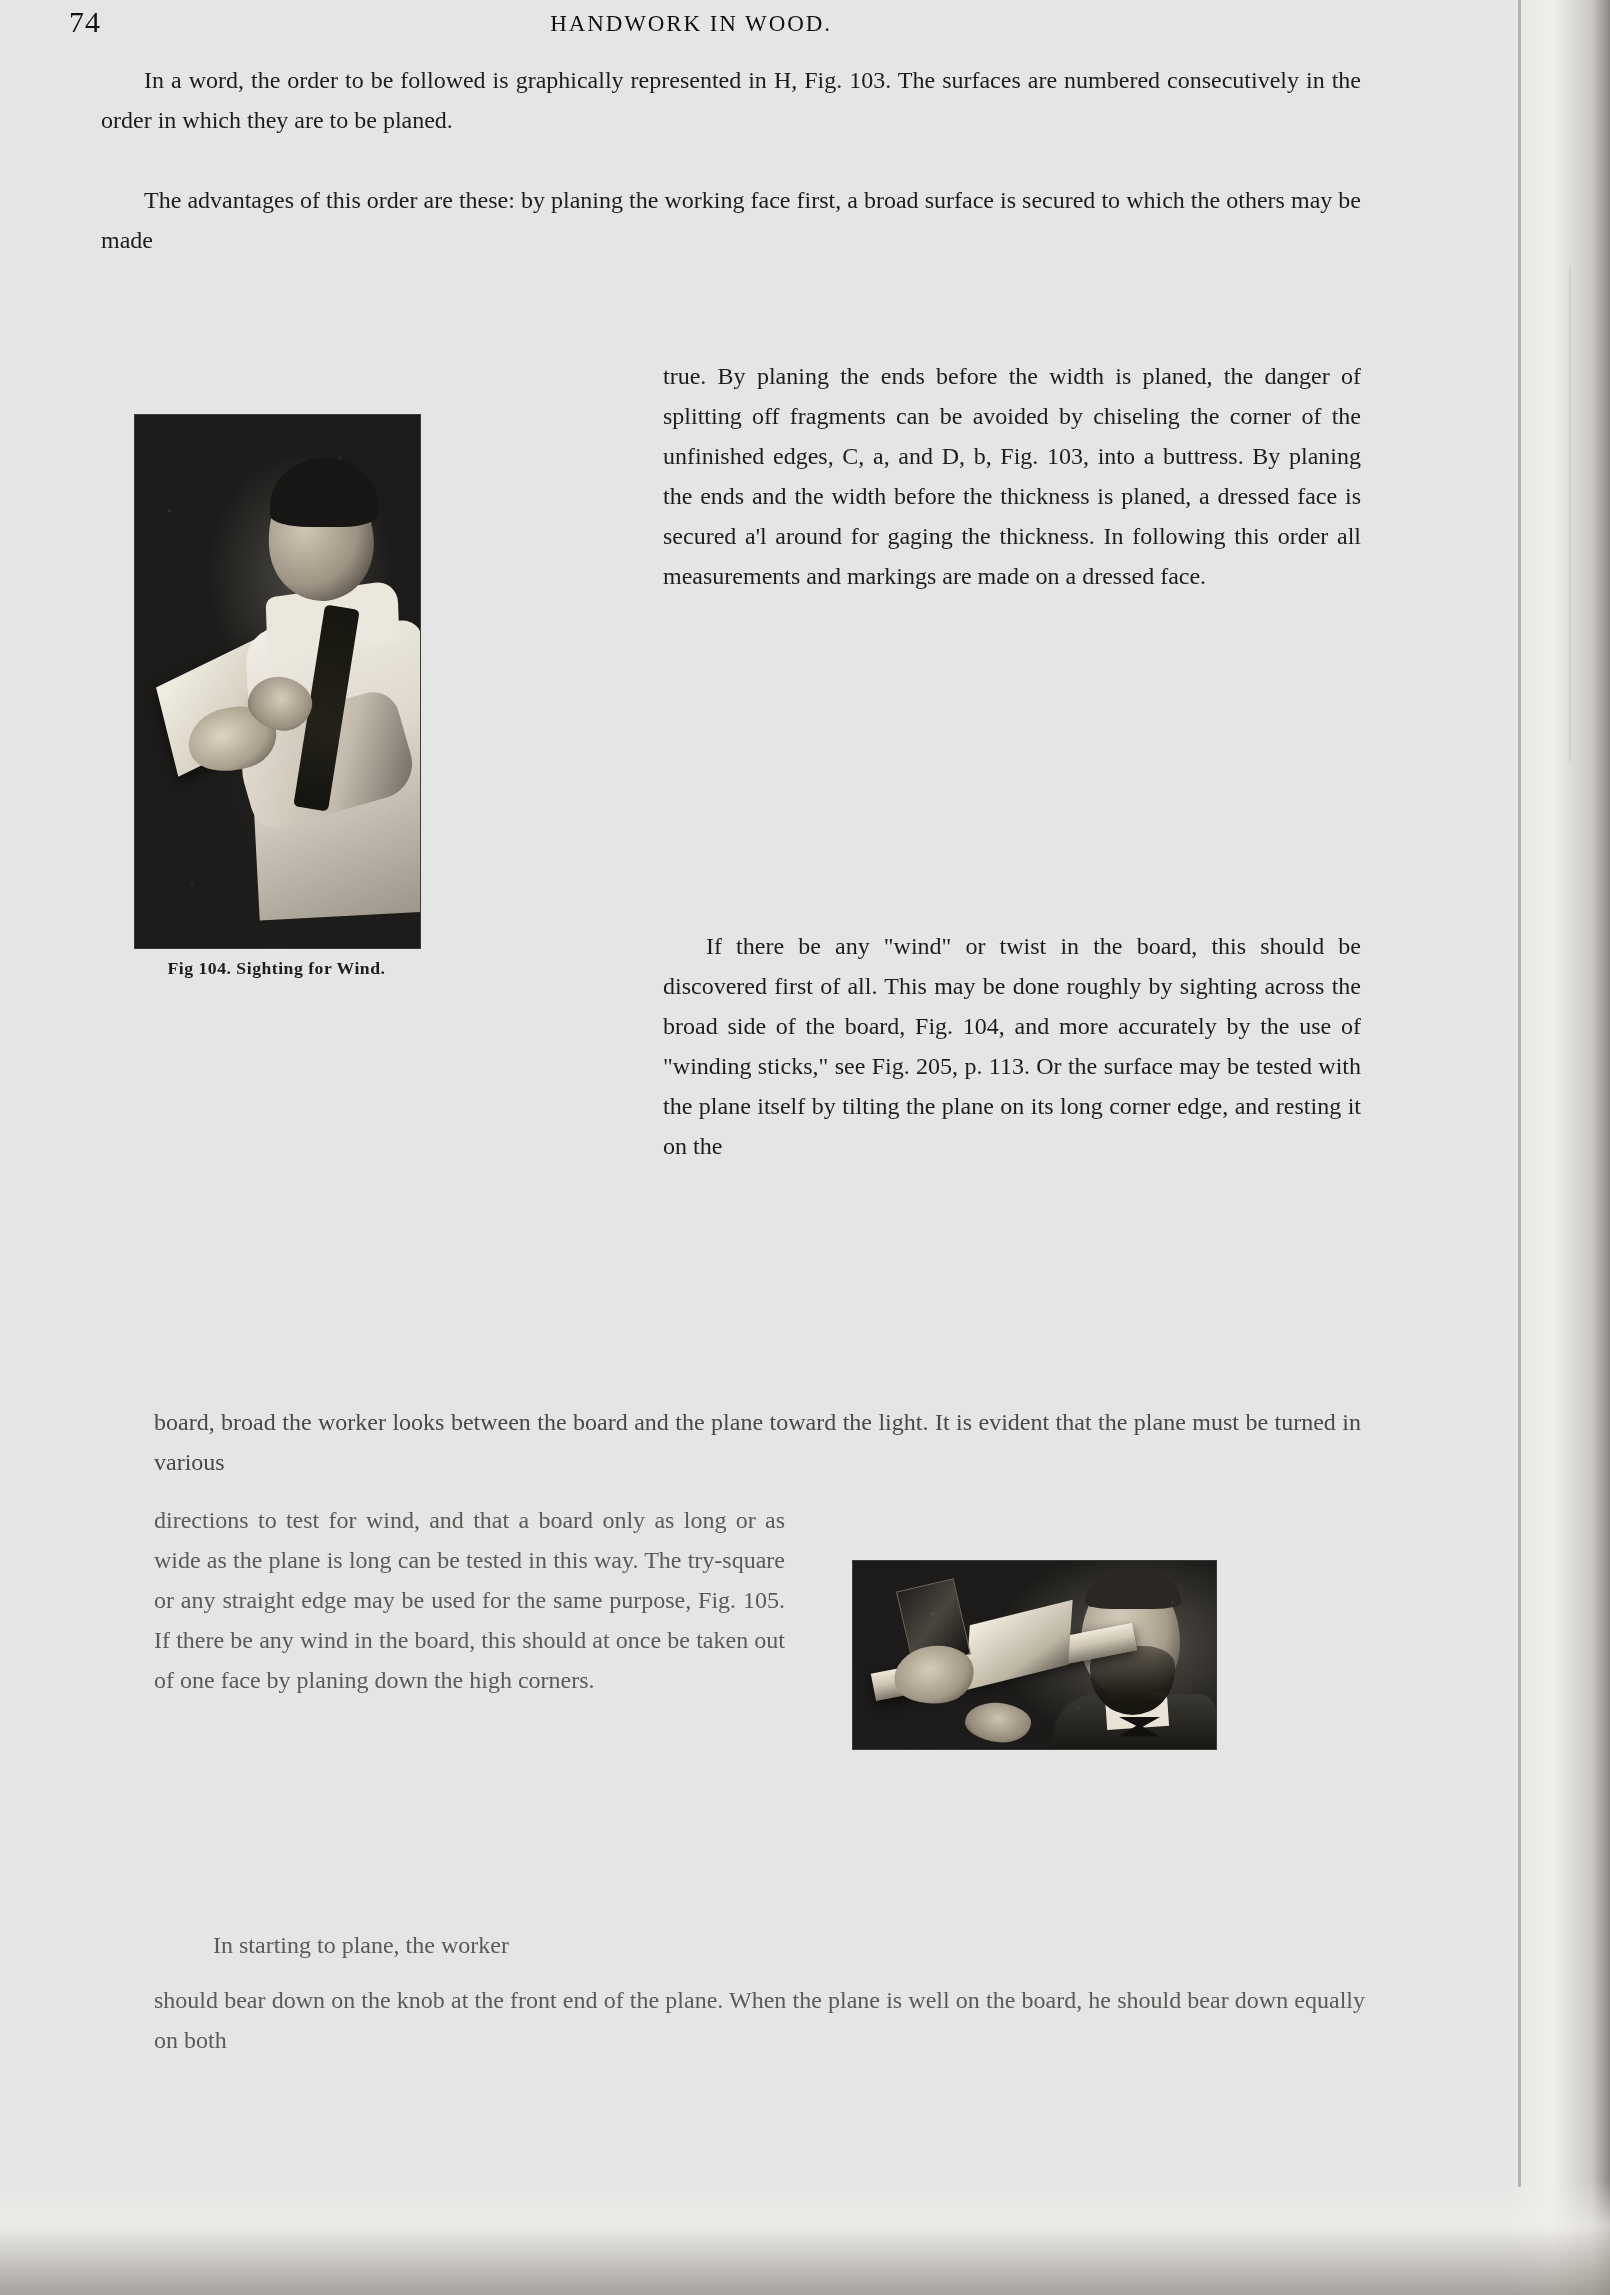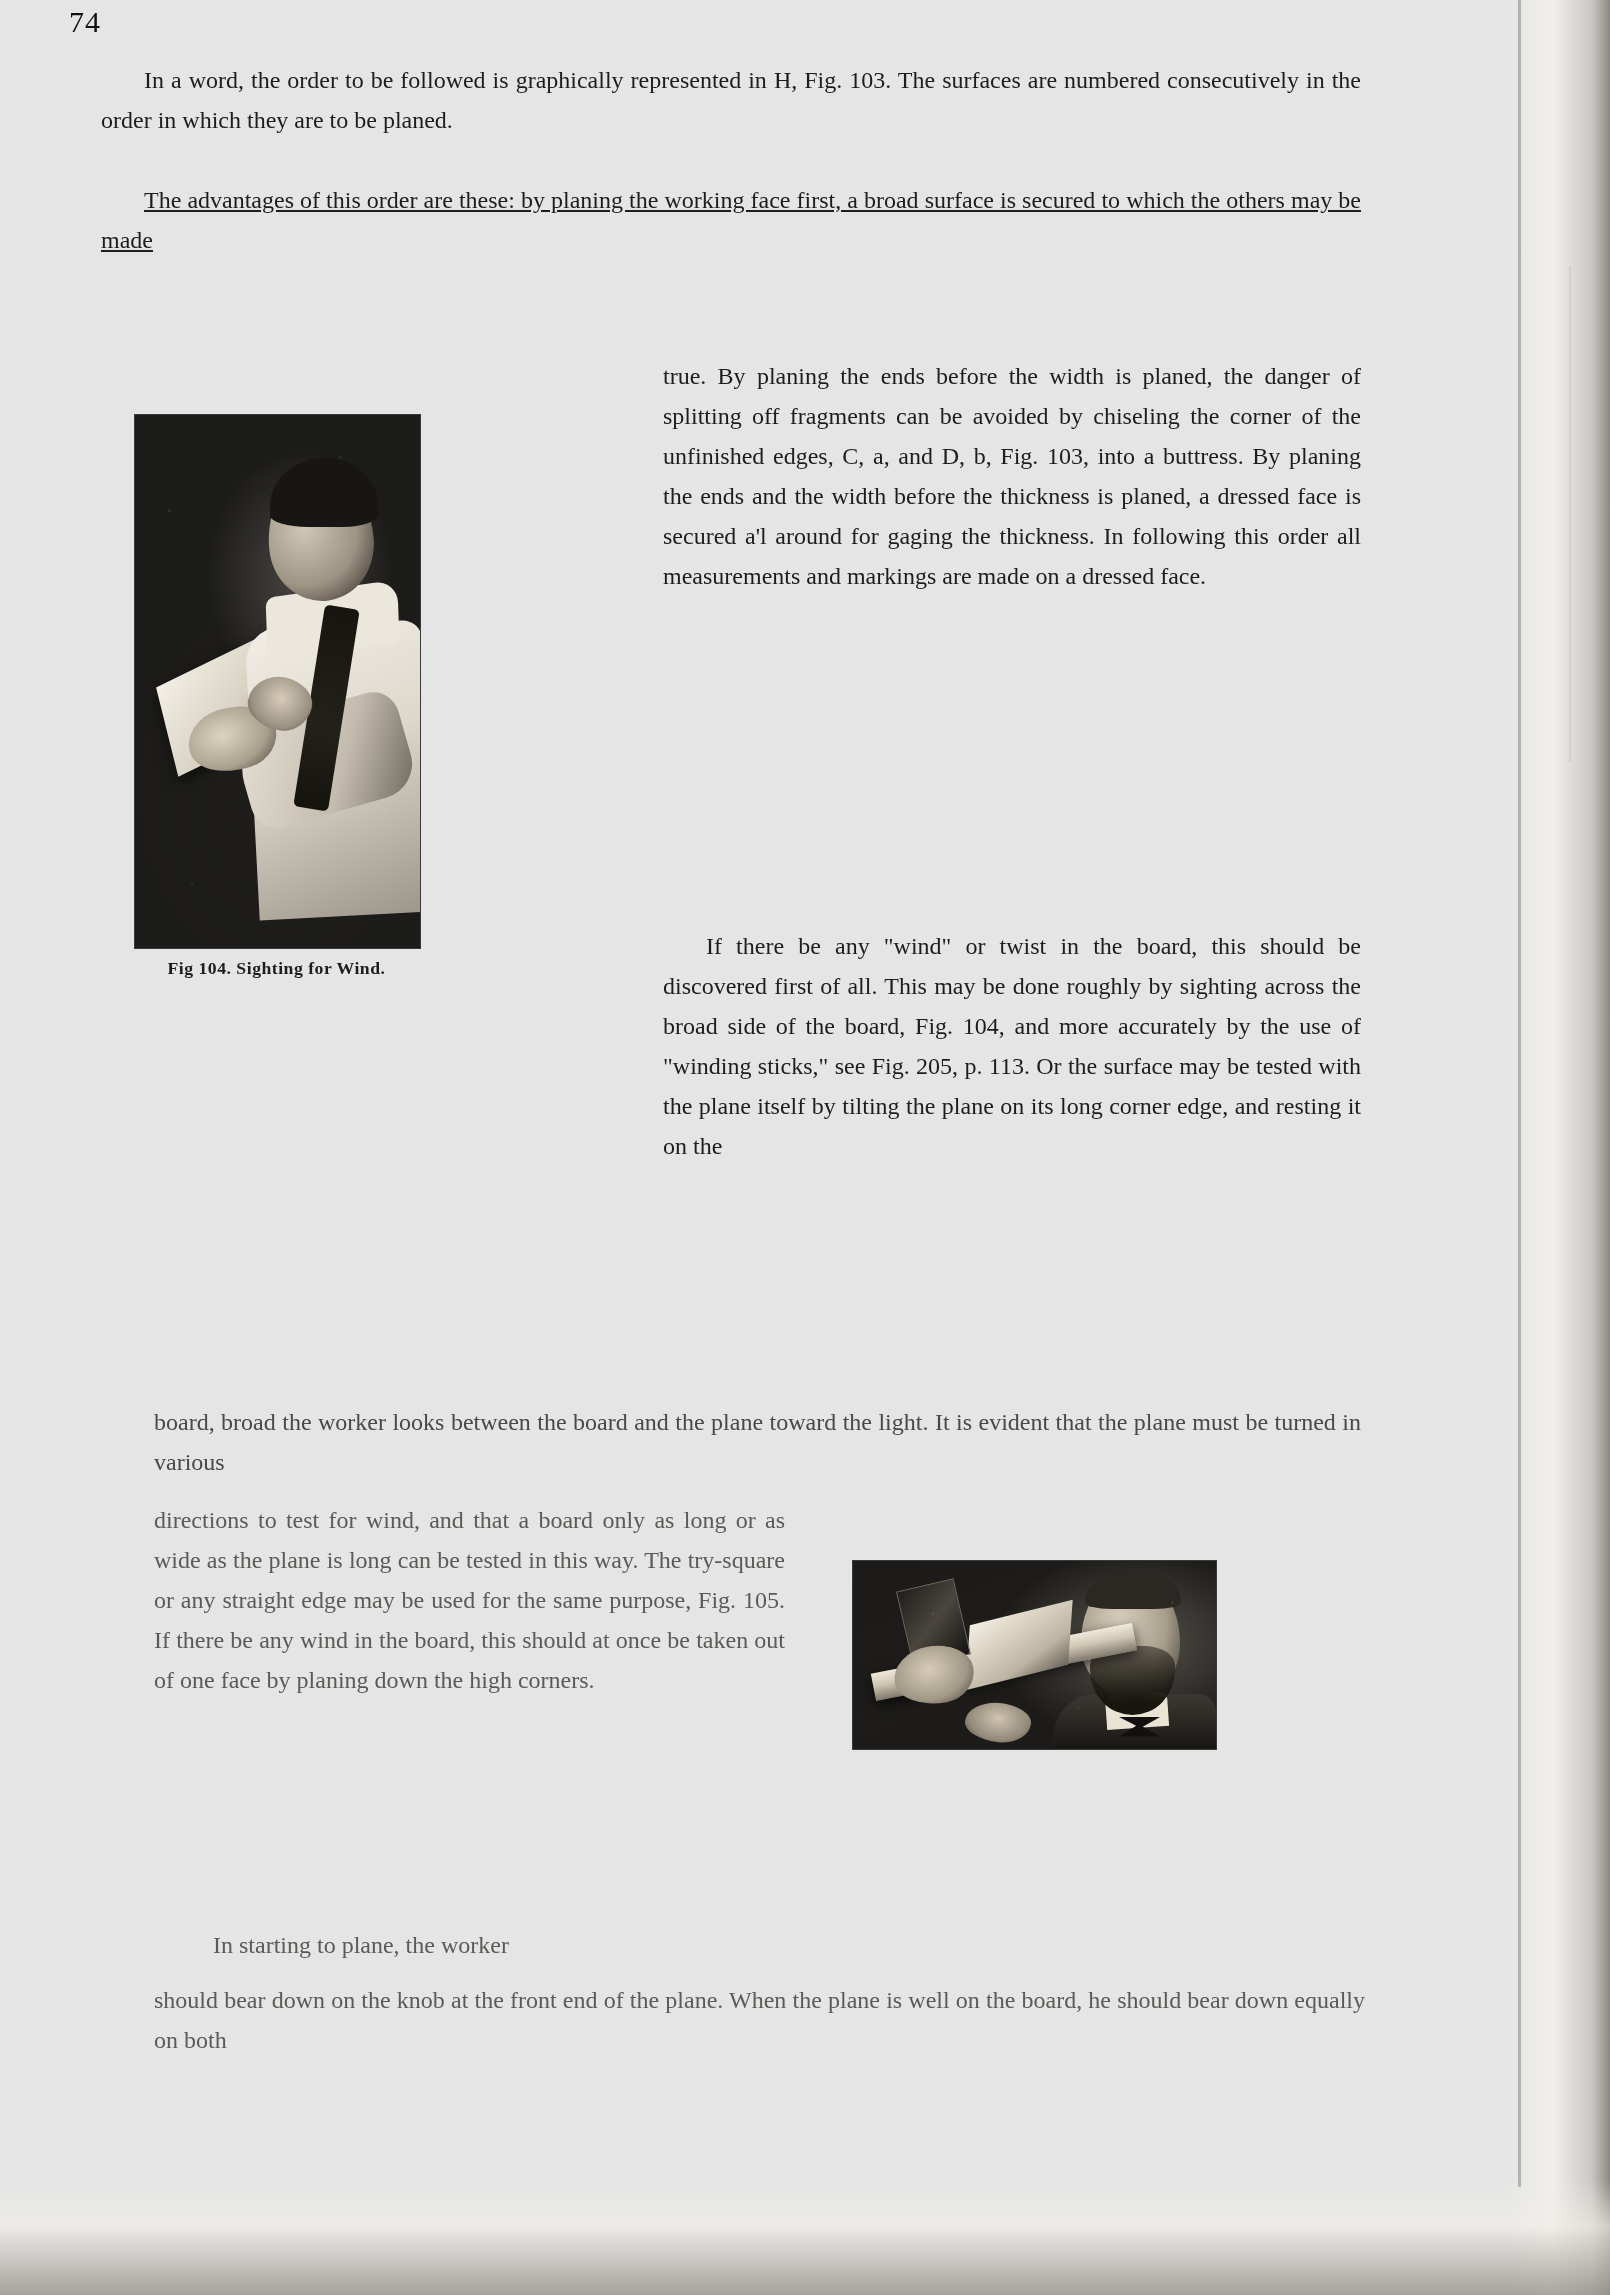--- a/index.html
+++ b/index.html
@@ -305,26 +305,27 @@
       radial-gradient(circle at 62% 78%, rgba(255,255,255,0.06) 0 1.2px, transparent 1.8px),
       radial-gradient(circle at 88% 22%, rgba(255,255,255,0.06) 0 1.2px, transparent 1.8px);
   }
 </style>
 </head>
 <body>
 
 <div class="page">
 
   <div class="folio">74</div>
+  <div class="running-head">HANDWORK IN WOOD.</div>
 
   <div class="tblock indent" style="left:89px; top:48px; width:1284px;">
     <p>In a word, the order to be followed is graphically represented in H, Fig. 103.   The surfaces are numbered consecutively in the order in which they are to be planed.</p>
   </div>
 
-  <div class="tblock indent" style="left:89px; top:168px; width:1284px;text-decoration:underline;">
+  <div class="tblock indent" style="left:89px; top:168px; width:1284px;">
     <p>The advantages of this order are these:  by planing the working face first, a broad surface is secured to which the others may be made</p>
   </div>
 
   <div class="figure" style="left:122px; top:414px;margin-left:12px;">
     <div class="photo" id="fig104-photo">
       <div class="f104-board"></div>
       <div class="f104-shirt"></div>
       <div class="f104-arm"></div>
       <div class="f104-collar"></div>
       <div class="f104-tie"></div>

